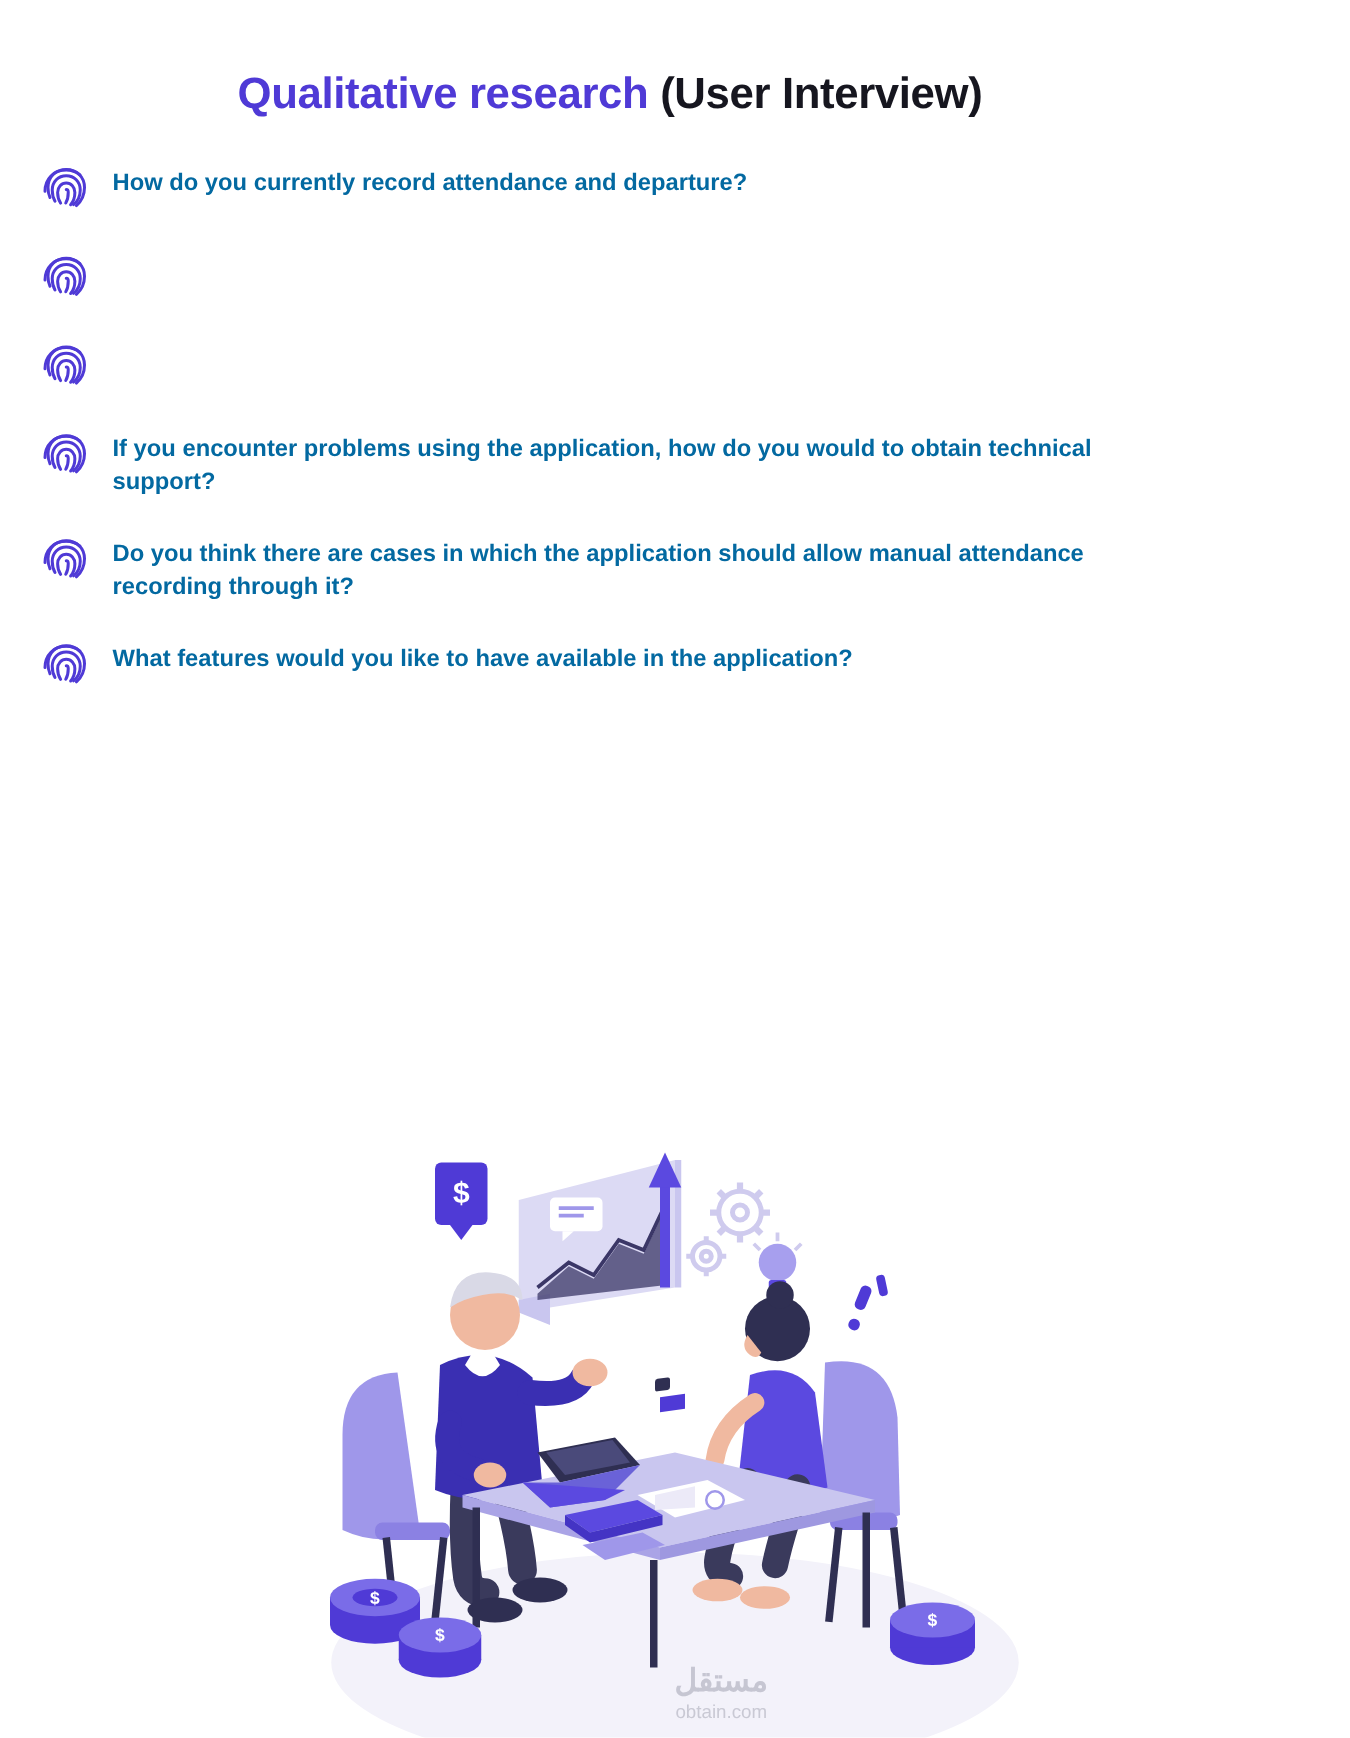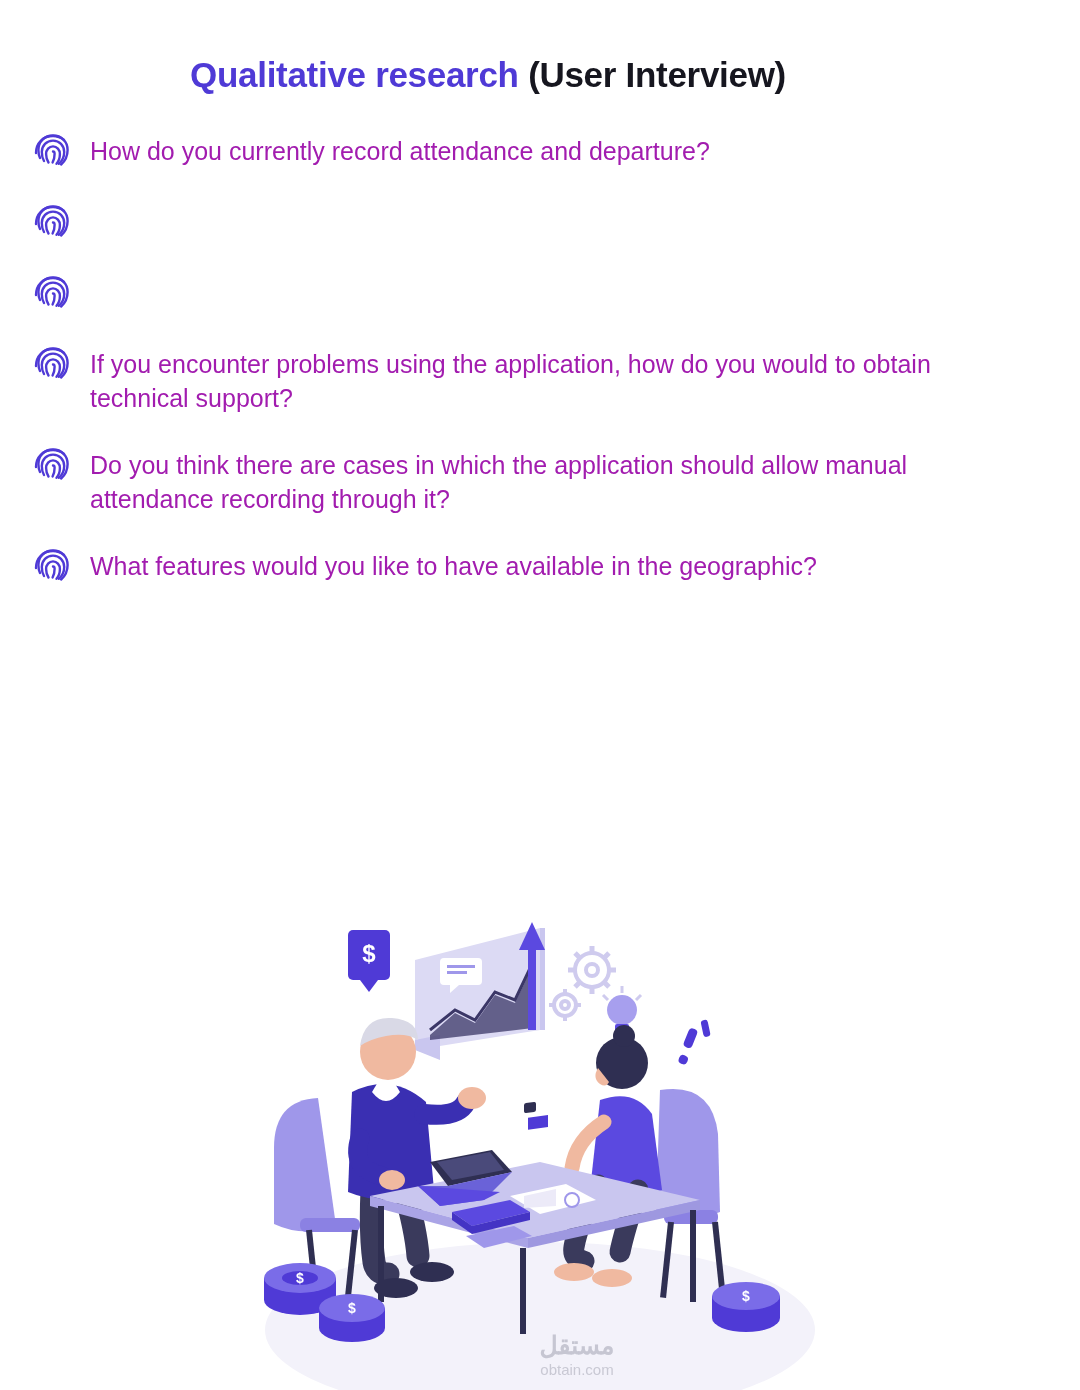--- a/index.html
+++ b/index.html
@@ -48,24 +48,24 @@
   }
   .q-icon {
     flex: 0 0 auto;
     width: 46px;
     height: 46px;
     margin-right: 14px;
     margin-top: -4px;
   }
   .q-icon svg { display: block; }
   .q-text {
-    font-size: 25px;
+    font-size: 19px;
     line-height: 1.38;
-    color: #a21caf;
-    font-weight: 400;
+    color: #0369a1;
+    font-weight: 700;
     max-width: 900px;
     padding-top: 3px;
   }
 
   
   .illustration {
     position: absolute;
     left: 0;
     top: 880px;
     width: 1080px;
@@ -171,21 +171,21 @@
     <div class="q-row">
       <span class="q-icon">
         <svg viewBox="0 0 46 46" width="46" height="46" fill="none" stroke="#4f3ad6" stroke-width="2.4" stroke-linecap="round">
           <path d="M6 26c0-10 7-17 17-17 4 0 8 1.5 11 4"></path>
           <path d="M10 31c-1.2-2.5-1.6-5.5-1.6-8 0-8.5 6.2-14.5 14.6-14.5 8.4 0 14.6 6 14.6 14.5 0 6-2.5 11-6.5 14.5"></path>
           <path d="M14 34c-1.6-2.8-2.2-5.6-2.2-9 0-6.6 4.8-11.4 11.2-11.4 6.4 0 11.2 4.8 11.2 11.4 0 5-2 9-5.4 11.7"></path>
           <path d="M18.5 35.5c-1.6-2.4-2.4-5.2-2.4-8.5 0-4.3 3-7.6 6.9-7.6 3.9 0 6.9 3.3 6.9 7.6 0 4-1.2 7.3-3.4 9.8"></path>
           <path d="M23 24.5c.9 0 1.6.9 1.6 2.2 0 3.6-.6 6.4-2 8.7"></path>
         </svg>
       </span>
-      <span class="q-text">What features would you like to have available in the geographic?</span>
+      <span class="q-text">What features would you like to have available in the application?</span>
     </div>
 
   </div>
 
   <div class="illustration">
     <svg viewBox="0 0 1080 510" width="1080" height="510">
 
       <ellipse cx="540" cy="430" rx="275" ry="88" fill="#f3f2fa"></ellipse>
 
       <g>

